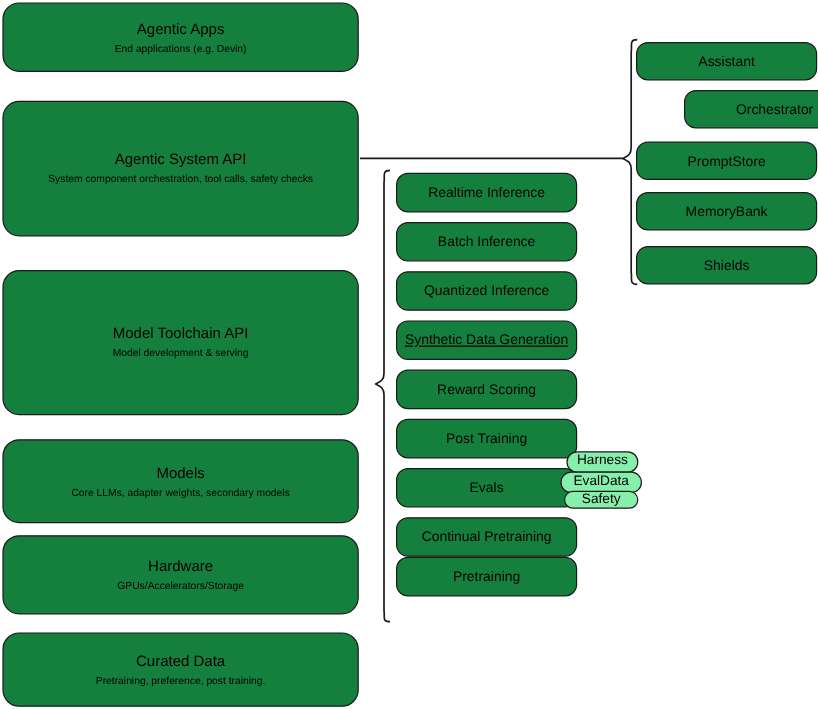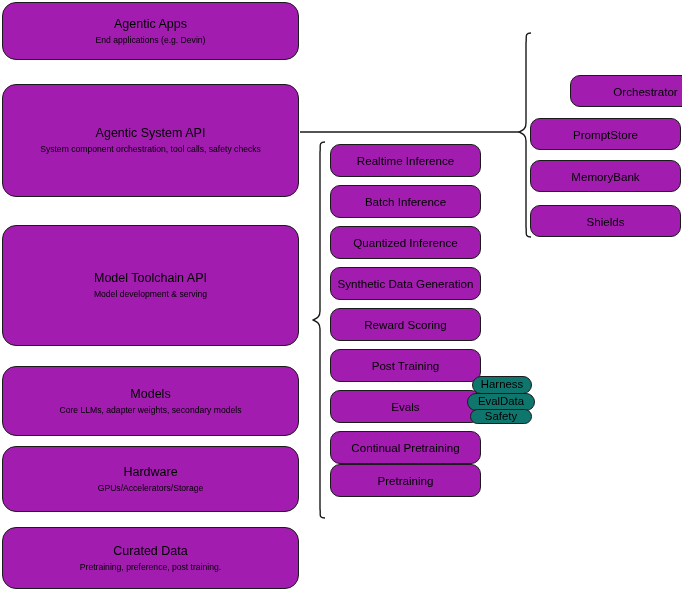--- a/index.html
+++ b/index.html
@@ -18,21 +18,21 @@
     overflow: hidden;
     background: #ffffff;
   }
 
   
   .box {
     position: absolute;
     box-sizing: border-box;
     border: 1.4px solid #1a1a1a;
     border-radius: 12px;
-    background: #a21caf;
+    background: #15803d;
     display: flex;
     flex-direction: column;
     align-items: center;
     justify-content: center;
     text-align: center;
     padding: 2px 6px;
   }
   .box .title {
     font-size: 12.5px;
     line-height: 15px;
@@ -70,21 +70,21 @@
     height: 32px;
     border-radius: 10px;
   }
   .comp-box .title { font-size: 11.6px; }
 
   
   .pill {
     position: absolute;
     box-sizing: border-box;
     border: 1.4px solid #1a1a1a;
-    background: #0f766e;
+    background: #86efac;
     border-radius: 999px;
     display: flex;
     align-items: center;
     justify-content: center;
     font-size: 11.4px;
     line-height: 1;
     white-space: nowrap;
     z-index: 6;
   }
 
@@ -164,21 +164,21 @@
 
   <div class="box cap-box" style="top:144px;">
     <div class="title">Realtime Inference</div>
   </div>
   <div class="box cap-box" style="top:185px;">
     <div class="title">Batch Inference</div>
   </div>
   <div class="box cap-box" style="top:226px;">
     <div class="title">Quantized Inference</div>
   </div>
-  <div class="box cap-box" style="top:267px;">
+  <div class="box cap-box" style="top:267px;text-decoration:underline;">
     <div class="title">Synthetic Data Generation</div>
   </div>
   <div class="box cap-box" style="top:308px;">
     <div class="title">Reward Scoring</div>
   </div>
   <div class="box cap-box" style="top:349px;">
     <div class="title">Post Training</div>
   </div>
   <div class="box cap-box" style="top:390px;">
     <div class="title">Evals</div>
@@ -187,20 +187,23 @@
     <div class="title">Continual Pretraining</div>
   </div>
   <div class="box cap-box" style="top:464px;">
     <div class="title">Pretraining</div>
   </div>
 
   <div class="pill" style="left:472px; top:376px; width:60px; height:18px;">Harness</div>
   <div class="pill" style="left:467px; top:393px; width:68px; height:18px;">EvalData</div>
   <div class="pill" style="left:470px; top:409px; width:62px; height:15px;">Safety</div>
 
+  <div class="box comp-box" style="top:35px;">
+    <div class="title">Assistant</div>
+  </div>
   <div class="box comp-box" style="top:75px;margin-left:40px;">
     <div class="title">Orchestrator</div>
   </div>
   <div class="box comp-box" style="top:118px;">
     <div class="title">PromptStore</div>
   </div>
   <div class="box comp-box" style="top:160px;">
     <div class="title">MemoryBank</div>
   </div>
   <div class="box comp-box" style="top:205px;">

